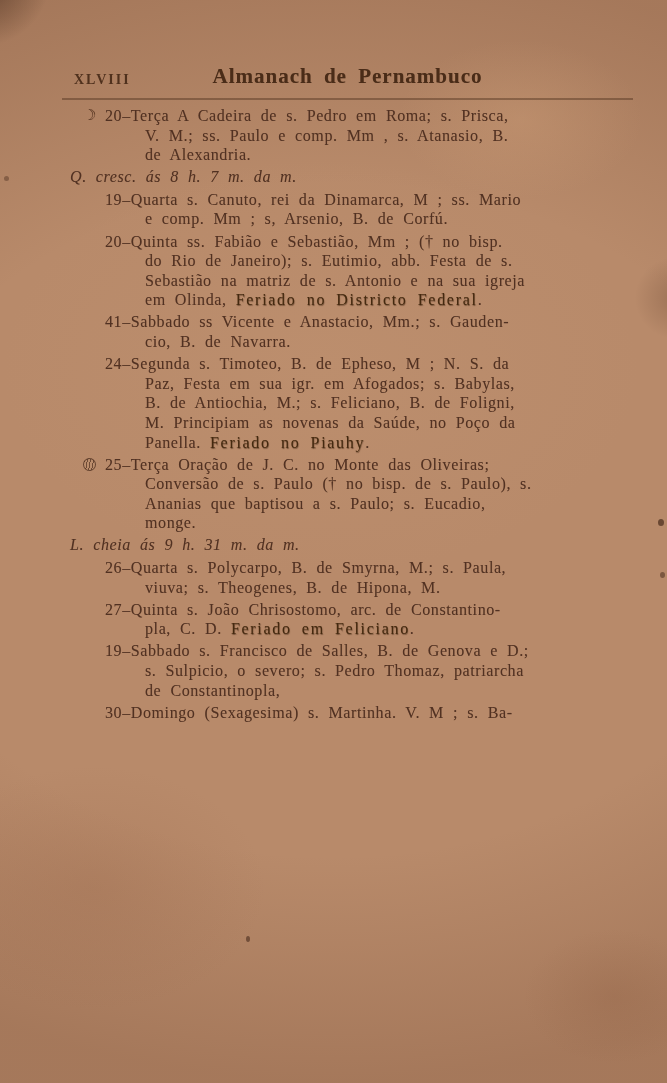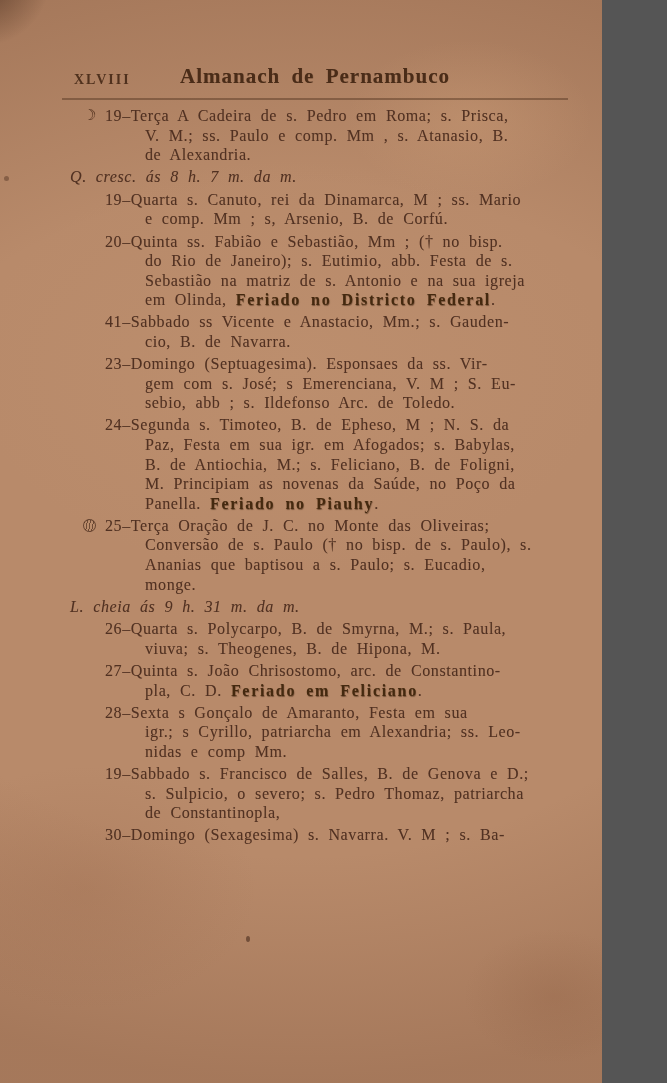--- a/index.html
+++ b/index.html
@@ -1,18 +1,18 @@
 <!DOCTYPE html>
 <html><head>
 <meta charset="utf-8">
 <style>
   html,body{margin:0;padding:0;background:#555;}
   .page{
     position:relative;
-    width:602px;height:1083px;
+    width:667px;height:1083px;
     overflow:hidden;
     font-family:"Liberation Serif","DejaVu Serif",serif;
     color:#513122;
     background:
       radial-gradient(circle 95px at -18px -22px, rgba(42,20,9,.55), rgba(42,20,9,0) 72%),
       radial-gradient(circle 55px at 676px 298px, rgba(60,30,15,.22), rgba(60,30,15,0) 75%),
       radial-gradient(ellipse 170px 110px at 78% 11%, rgba(210,162,122,.32), rgba(210,162,122,0) 72%),
       radial-gradient(ellipse 460px 300px at 48% 34%, rgba(202,156,120,.22), rgba(202,156,120,0) 70%),
       radial-gradient(ellipse 240px 170px at 14% 82%, rgba(148,98,70,.22), rgba(148,98,70,0) 72%),
       radial-gradient(ellipse 120px 90px at 92% 92%, rgba(140,92,64,.25), rgba(140,92,64,0) 75%),
@@ -55,55 +55,51 @@
     color:rgba(75,44,26,.85);
   }
   .moon-full-shape{
     display:inline-block;width:11px;height:11px;border-radius:50%;
     border:1.5px solid rgba(80,49,32,.8);
     background:repeating-linear-gradient(100deg, rgba(80,49,32,.7) 0 1px, rgba(190,145,112,.45) 1px 3px);
     margin-top:3px;
   }
   .seg-italic{}
   .seg-bold{
-    font-weight:700;letter-spacing:1.7px;color:#44290f;
+    font-weight:400;letter-spacing:1.7px;color:#44290f;
     text-shadow:.5px .5px .9px rgba(66,38,20,.55);
   }
 </style>
 </head>
 <body>
 
 <div class="page">
   <div class="speck s1"></div>
   <div class="speck s2"></div>
   <div class="speck s3"></div>
   <div class="speck s4"></div>
 
   <div class="header">
     <span class="page-number">XLVIII</span>
     <div class="title">Almanach de Pernambuco</div>
     <div class="rule"></div>
   </div>
 
-  <div class="entries"><p class="day"><span class="moon">☽</span><span class="seg-normal">19–Terça A Cadeira de s. Pedro em Roma; s. Prisca,
+  <div class="entries"><p class="day"><span class="moon">☽</span><span class="seg-normal">20–Terça A Cadeira de s. Pedro em Roma; s. Prisca,
 V. M.; ss. Paulo e comp. Mm , s. Atanasio, B.
 de Alexandria.</span></p><p class="note"><span class="seg-italic">Q. cresc. ás 8 h. 7 m. da m.</span></p><p class="day"><span class="seg-normal">19–Quarta s. Canuto, rei da Dinamarca, M ; ss. Mario
 e comp. Mm ; s, Arsenio, B. de Corfú.</span></p><p class="day"><span class="seg-normal">20–Quinta ss. Fabião e Sebastião, Mm ; († no bisp.
 do Rio de Janeiro); s. Eutimio, abb. </span><span class="seg-italic">Festa</span><span class="seg-normal"> de s.
 Sebastião na matriz de s. Antonio e na sua igreja
 em Olinda, </span><span class="seg-bold">Feriado no Districto Federal</span><span class="seg-normal">.</span></p><p class="day"><span class="seg-normal">41–Sabbado ss Vicente e Anastacio, Mm.; s. Gauden-
-cio, B. de Navarra.</span></p><p class="day"><span class="seg-normal">23–Domingo </span><span class="seg-italic">(Septuagesima)</span><span class="seg-normal">. Esponsaes da ss. Vir-
-gem com s. José; s Emerenciana, V. M ; S. Eu-
-sebio, abb ; s. Ildefonso Arc. de Toledo.</span></p><p class="day"><span class="seg-normal">24–Segunda s. Timoteo, B. de Epheso, M ; N. S. da
+cio, B. de Navarra.</span></p><p class="day"><span class="seg-normal">24–Segunda s. Timoteo, B. de Epheso, M ; N. S. da
 Paz, </span><span class="seg-italic">Festa</span><span class="seg-normal"> em sua igr. em Afogados; s. Babylas,
 B. de Antiochia, M.; s. Feliciano, B. de Foligni,
 M. </span><span class="seg-italic">Principiam</span><span class="seg-normal"> as novenas da Saúde, no Poço da
 Panella. </span><span class="seg-bold">Feriado no Piauhy</span><span class="seg-normal">.</span></p><p class="day"><span class="moon"><span class="moon-full-shape"></span></span><span class="seg-normal">25–Terça Oração de J. C. no Monte das Oliveiras;
 Conversão de s. Paulo († no bisp. de s. Paulo), s.
 Ananias que baptisou a s. Paulo; s. Eucadio,
 monge.</span></p><p class="note"><span class="seg-italic">L. cheia ás 9 h. 31 m. da m.</span></p><p class="day"><span class="seg-normal">26–Quarta s. Polycarpo, B. de Smyrna, M.; s. Paula,
 viuva; s. Theogenes, B. de Hipona, M.</span></p><p class="day"><span class="seg-normal">27–Quinta s. João Chrisostomo, arc. de Constantino-
-pla, C. D. </span><span class="seg-bold">Feriado em Feliciano</span><span class="seg-normal">.</span></p><p class="day"><span class="seg-normal">28–Sexta s Gonçalo de Amaranto, </span><span class="seg-italic">Festa</span><span class="seg-normal"> em sua
-igr.; s Cyrillo, patriarcha em Alexandria; ss. Leo-
-nidas e comp Mm.</span></p><p class="day"><span class="seg-normal">19–Sabbado s. Francisco de Salles, B. de Genova e D.;
+pla, C. D. </span><span class="seg-bold">Feriado em Feliciano</span><span class="seg-normal">.</span></p><p class="day"><span class="seg-normal">19–Sabbado s. Francisco de Salles, B. de Genova e D.;
 s. Sulpicio, o severo; s. Pedro Thomaz, patriarcha
-de Constantinopla,</span></p><p class="day"><span class="seg-normal">30–Domingo </span><span class="seg-italic">(Sexagesima)</span><span class="seg-normal"> s. Navarra. V. M ; s. Ba-</span></p></div>
+de Constantinopla,</span></p><p class="day"><span class="seg-normal">30–Domingo </span><span class="seg-italic">(Sexagesima)</span><span class="seg-normal"> s. Martinha. V. M ; s. Ba-</span></p></div>
 </div>
 
 </body></html>

